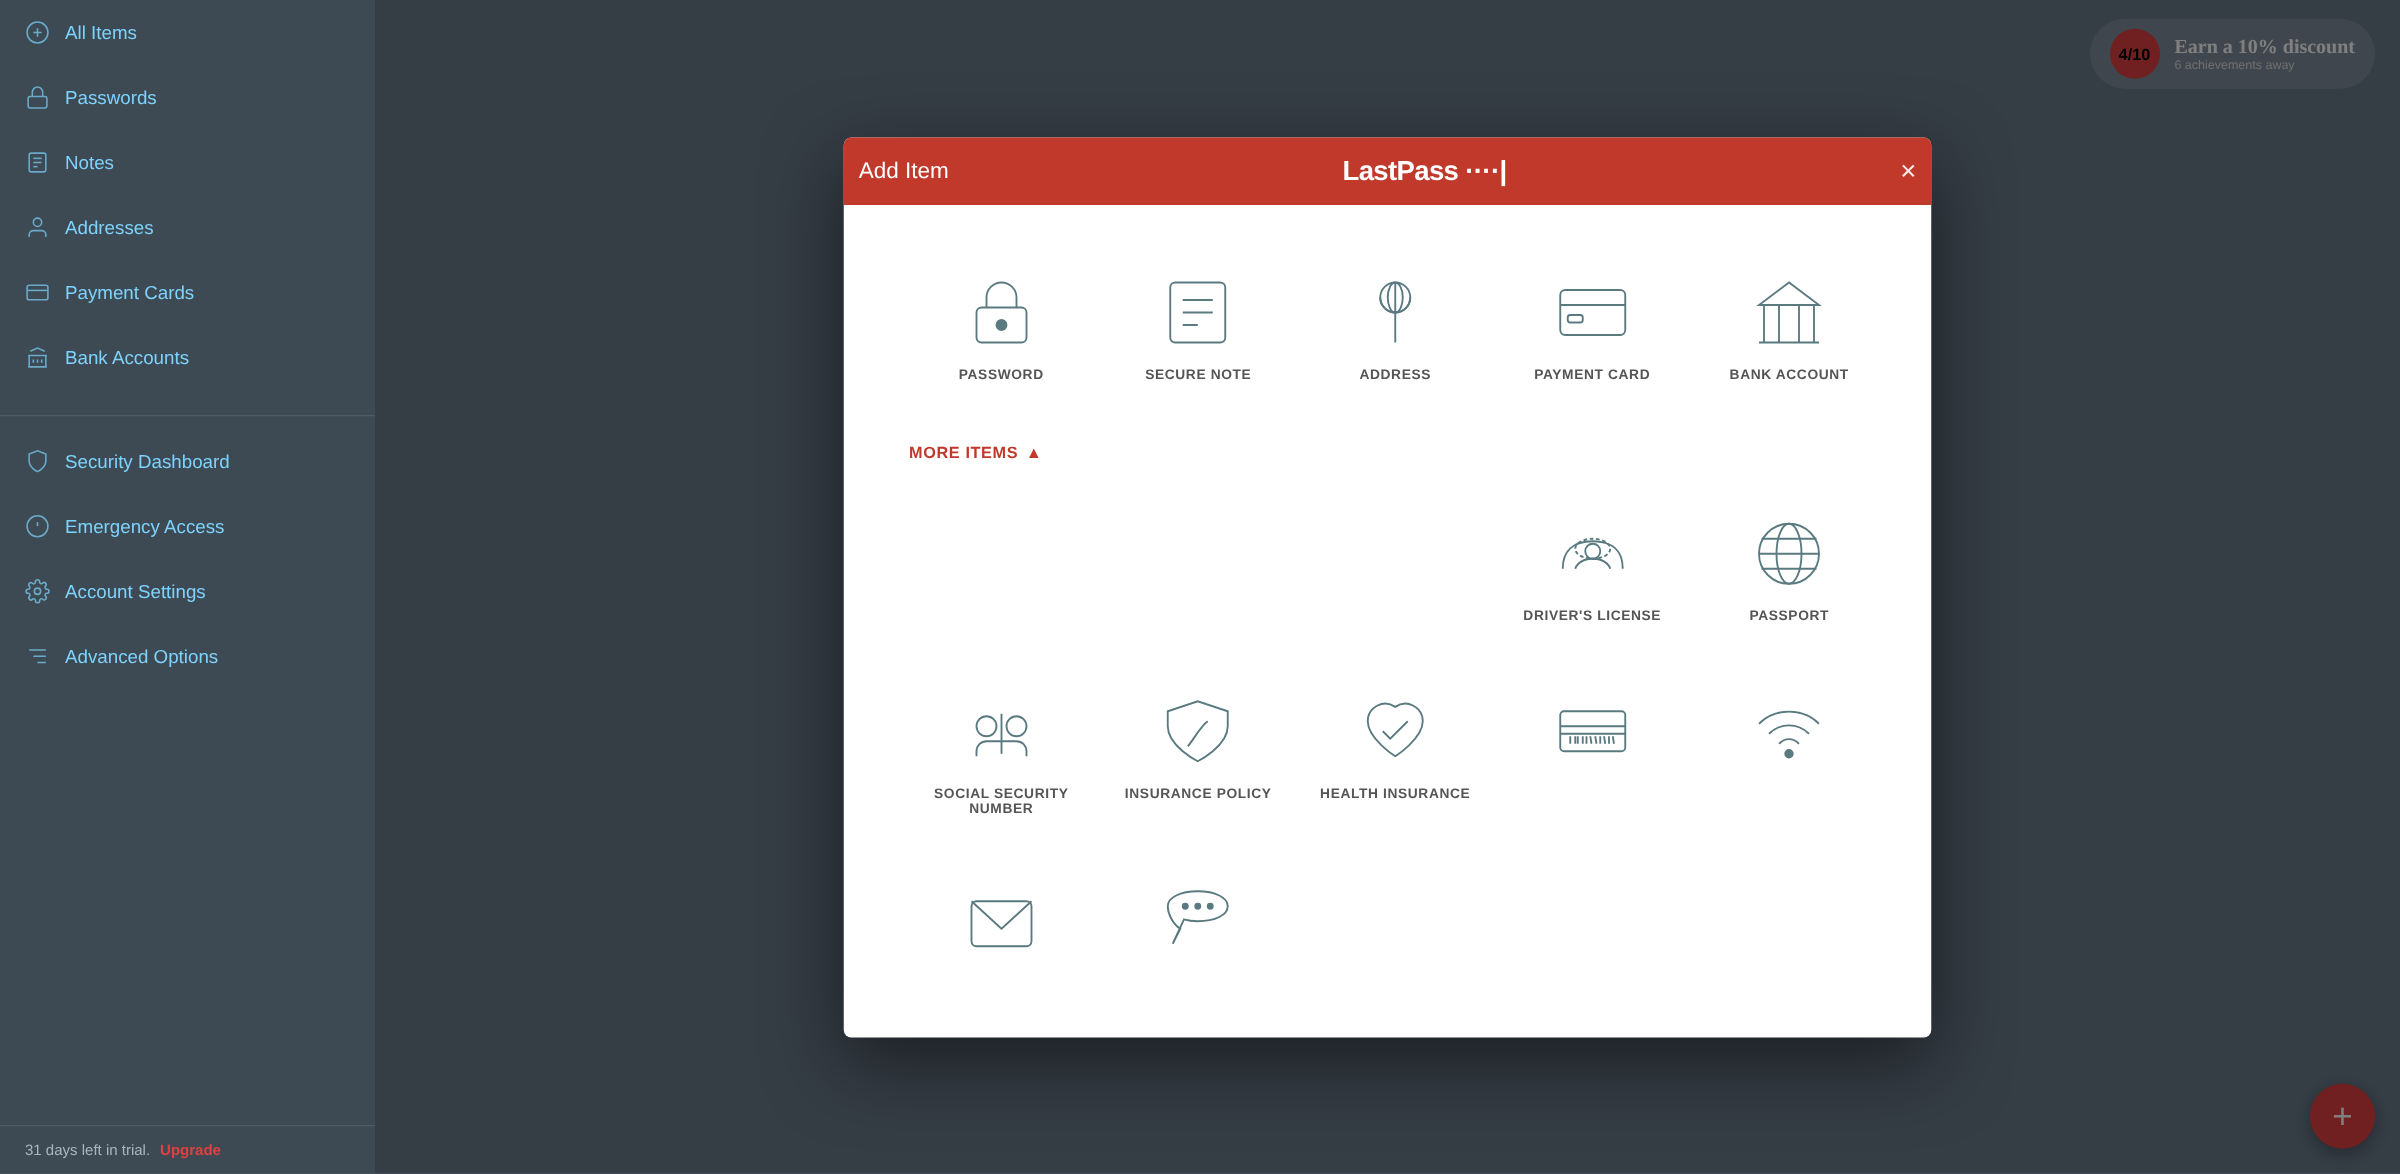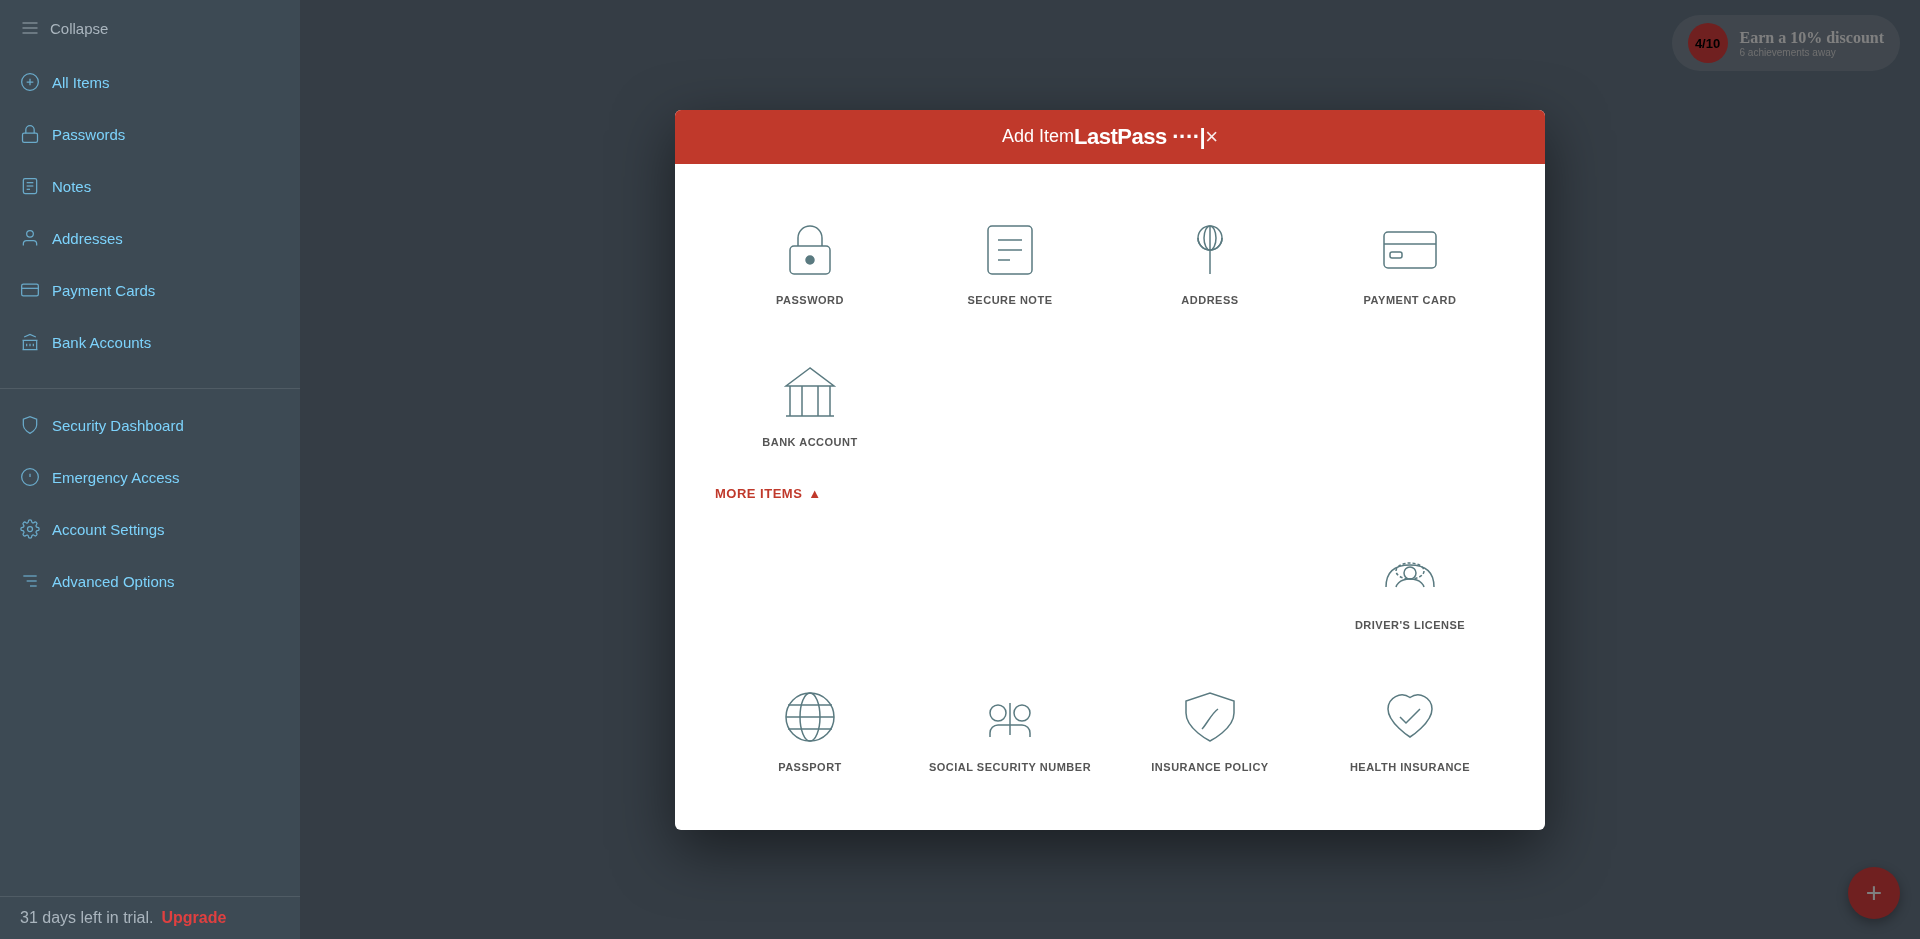--- a/index.html
+++ b/index.html
@@ -54,21 +54,21 @@
       opacity: 0.7;
     }
 
     .sidebar-bottom {
       margin-top: auto;
       border-top: 1px solid rgba(255,255,255,0.1);
     }
 
     .sidebar-trial {
       padding: 12px 20px;
-      font-size: 16px;
+      font-size: 12px;
       color: #aab5be;
       display: flex;
       align-items: center;
       gap: 8px;
     }
 
     .upgrade-btn {
       color: #e04040;
       font-weight: 600;
       cursor: pointer;
@@ -101,21 +101,21 @@
       flex-direction: column;
       position: relative;
     }
 
     .modal-header {
       background: #c0392b;
       border-radius: 6px 6px 0 0;
       padding: 14px 12px;
       display: flex;
       align-items: center;
-      justify-content: center;
+      justify-content: space-between;
       flex-shrink: 0;
     }
 
     .modal-title {
       color: #fff;
       font-size: 18px;
       font-weight: 400;
     }
 
     .modal-logo {
@@ -140,22 +140,23 @@
     }
 
     
     .modal-body::-webkit-scrollbar { width: 8px; }
     .modal-body::-webkit-scrollbar-track { background: #f0f0f0; }
     .modal-body::-webkit-scrollbar-thumb { background: #ccc; border-radius: 4px; }
 
     
     .items-grid {
       display: grid;
-      grid-template-columns: repeat(4, 1fr);
+      grid-template-columns: repeat(5, 1fr);
       gap: 10px;
+      margin-left: 12px;
     }
 
     .item-cell {
       display: flex;
       flex-direction: column;
       align-items: center;
       padding: 24px 10px 20px;
       border-radius: 6px;
       cursor: pointer;
       transition: background 0.15s;
@@ -241,28 +242,20 @@
 
     
     svg { fill: none; stroke: currentColor; stroke-width: 1.5; }
   </style>
 </head>
 <body>
 
 <div class="bg-overlay">
 
   <div class="sidebar">
-    <div class="sidebar-collapse">
-      <svg class="sidebar-icon" viewBox="0 0 24 24" stroke="#aab5be" fill="none" stroke-width="2">
-        <line x1="3" y1="6" x2="21" y2="6"></line>
-        <line x1="3" y1="12" x2="21" y2="12"></line>
-        <line x1="3" y1="18" x2="21" y2="18"></line>
-      </svg>
-      <span>Collapse</span>
-    </div>
 
     <div class="sidebar-item">
       <svg class="sidebar-icon" viewBox="0 0 24 24" stroke="#cdd5da">
           <circle cx="12" cy="12" r="10"></circle>
           <path d="M12 8v8M8 12h8"></path>
         </svg>
       <span>All Items</span>
     </div>
     <div class="sidebar-item">
       <svg class="sidebar-icon" viewBox="0 0 24 24" stroke="#cdd5da">

